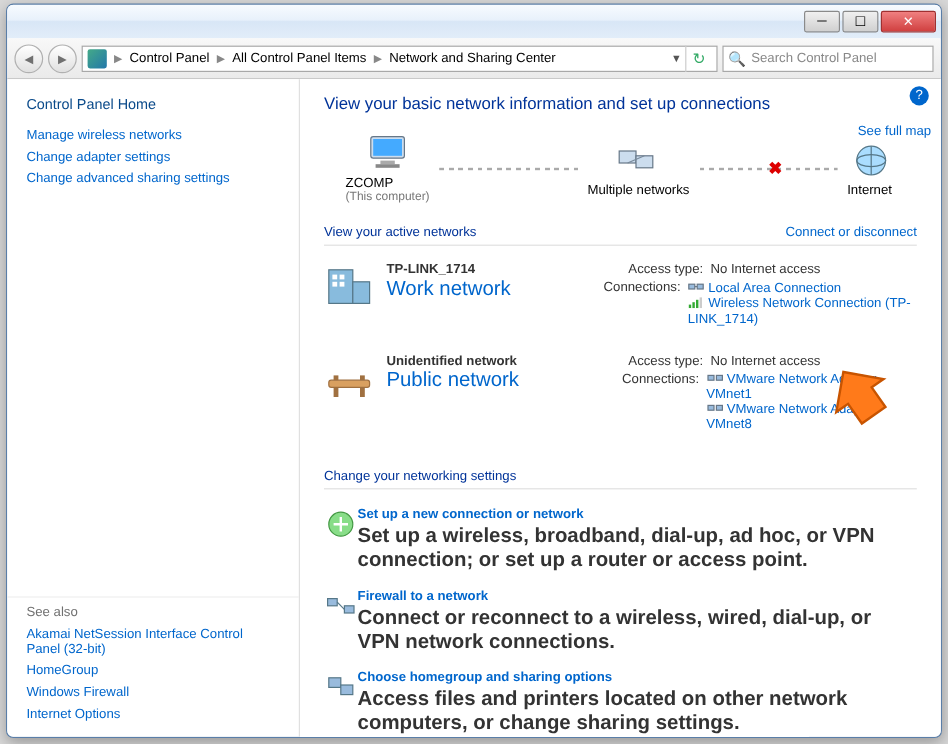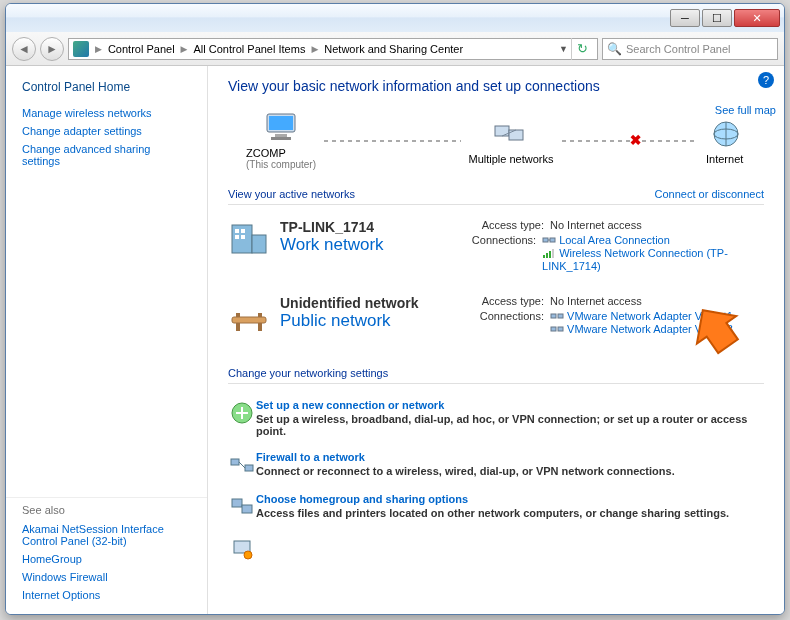--- a/index.html
+++ b/index.html
@@ -15,21 +15,21 @@
 .navbtn { width: 24px; height: 24px; border: 1px solid #b0b0b0; border-radius: 12px; background: linear-gradient(#fff,#e0e0e0); display: flex; align-items: center; justify-content: center; font-size: 12px; color: #707070; }
 .addrbar { flex: 1; height: 22px; background: #fff; border: 1px solid #a8a8a8; display: flex; align-items: center; font-size: 11px; color: #000; padding: 0 4px; gap: 3px; }
 .addrbar .sep { color: #888; margin: 0 3px; font-size: 9px; }
 .cpicon { width: 16px; height: 16px; background: linear-gradient(135deg,#4a8,#27a); border-radius: 2px; }
 .refbtn { width: 22px; height: 22px; border-left: 1px solid #ccc; display: flex; align-items: center; justify-content: center; font-size: 13px; color: #3a6; }
 .searchbox { width: 176px; height: 22px; background: #fff; border: 1px solid #a8a8a8; display: flex; align-items: center; padding: 0 4px; font-size: 11px; color: #888; }
 .searchbox .sicon { margin-right: 4px; font-size: 12px; }
 
 .body { display: flex; height: calc(100% - 62px); }
 
-.sidebar { width: 202px; background: #fff; border-right: 1px solid #e0e0e0; padding: 10px 0; display: flex; flex-direction: column; font-size: 11px; }
+.sidebar { width: 244px; background: #fff; border-right: 1px solid #e0e0e0; padding: 10px 0; display: flex; flex-direction: column; font-size: 11px; }
 .sidebar .home { color: #0a4a8a; font-size: 12px; padding: 4px 16px 10px; }
 .sidebar a { display: block; color: #0066cc; text-decoration: none; padding: 3px 16px; cursor: pointer; }
 .sidebar .spacer { flex: 1; }
 .sidebar .seealso-hdr { padding: 6px 16px 4px; color: #707070; border-top: 1px solid #eee; margin-top: 8px; }
 
 .main { flex: 1; background: #fff; padding: 12px 20px; overflow: auto; font-size: 11px; color: #333; position: relative; }
 .main h1 { color: #003399; font-size: 14px; font-weight: normal; margin-bottom: 14px; }
 .main h2 { color: #003399; font-size: 11px; font-weight: normal; margin: 14px 0 8px; border-bottom: 1px solid #e0e0e0; padding-bottom: 4px; display: flex; justify-content: space-between; }
 .main h2 a { color: #0066cc; text-decoration: none; }
 
@@ -38,34 +38,34 @@
 .mapnode .icon { width: 40px; height: 32px; margin: 0 auto 3px; }
 .mapnode .sub { color: #777; font-size: 10px; }
 .dashline { flex: 1; height: 2px; background: repeating-linear-gradient(90deg, #aaa 0 4px, transparent 4px 8px); margin: 0 8px; position: relative; }
 .dashline .redx { position: absolute; left: 50%; top: -8px; color: #d00; font-weight: bold; font-size: 14px; }
 .seemap { position: absolute; right: 8px; top: 38px; color: #0066cc; font-size: 11px; cursor: pointer; }
 
 .active-nets { margin-bottom: 4px; }
 .netrow { display: flex; padding: 6px 0 14px; }
 .netleft { display: flex; gap: 10px; width: 230px; }
 .neticon { width: 42px; height: 42px; flex: none; }
-.netleft .name { font-size: 14px; font-weight: bold; }
+.netleft .name { font-size: 11px; font-weight: bold; }
 .netleft a { display: block; color: #0066cc; font-size: 17px; text-decoration: none; }
 .netright { flex: 1; font-size: 11px; }
 .netright .line { display: flex; margin-bottom: 3px; }
 .netright .lbl { width: 92px; text-align: right; padding-right: 6px; color: #333; }
 .netright .val { color: #333; }
 .netright a { color: #0066cc; text-decoration: none; display: block; }
 .conicon { display: inline-block; width: 14px; vertical-align: middle; }
 .sigbars { display: inline-block; width: 14px; vertical-align: middle; }
 
 .settings .item { display: flex; padding: 7px 0; font-weight: bold; }
 .settings .icon { width: 28px; height: 28px; flex: none; }
 .settings .txt a { color: #0066cc; text-decoration: none; display: block; font-size: 11px; margin-bottom: 2px; }
-.settings .txt .desc { color: #333; font-size: 11px; }
+.settings .txt .desc { color: #333; font-size: 17px; }
 .helpicon { position: absolute; right: 10px; top: 6px; width: 16px; height: 16px; background: #0066cc; color: #fff; border-radius: 8px; font-size: 11px; text-align: center; line-height: 16px; cursor: pointer; }
 
 .orange-arrow { position: absolute; right: 38px; top: 236px; width: 60px; height: 54px; }
 </style>
 </head>
 <body>
 
 <div class="window">
 
   <div class="titlebar">

